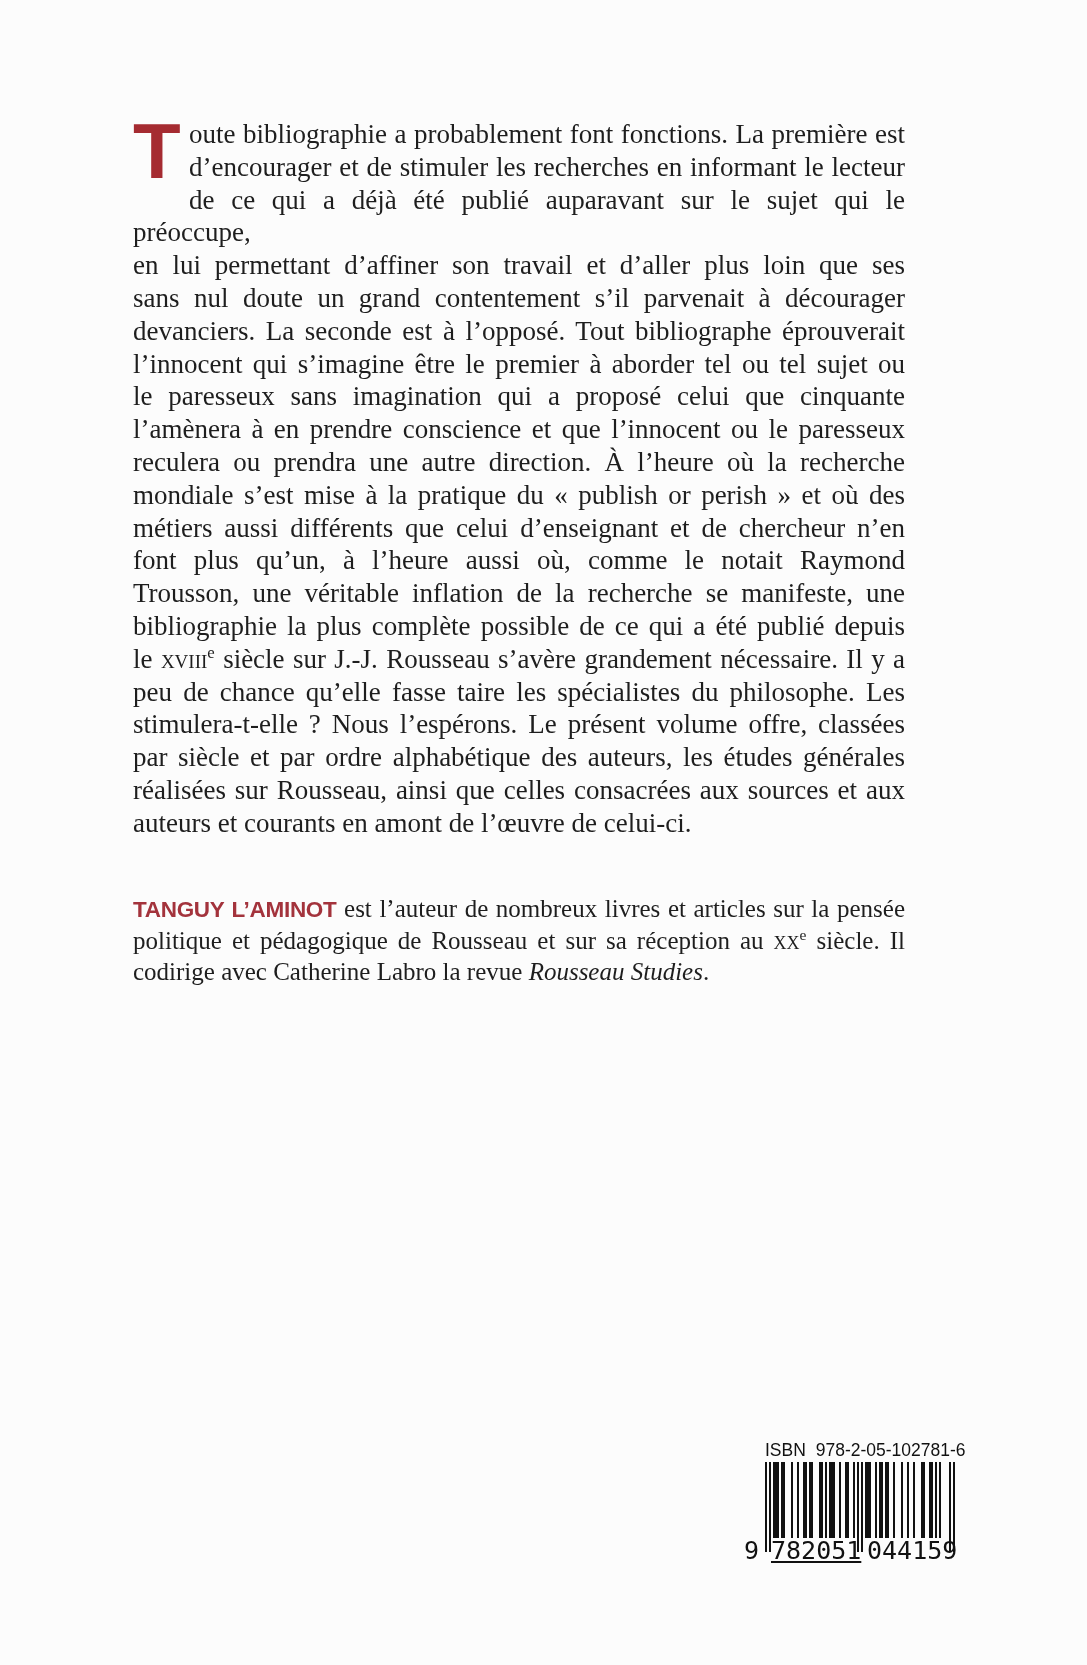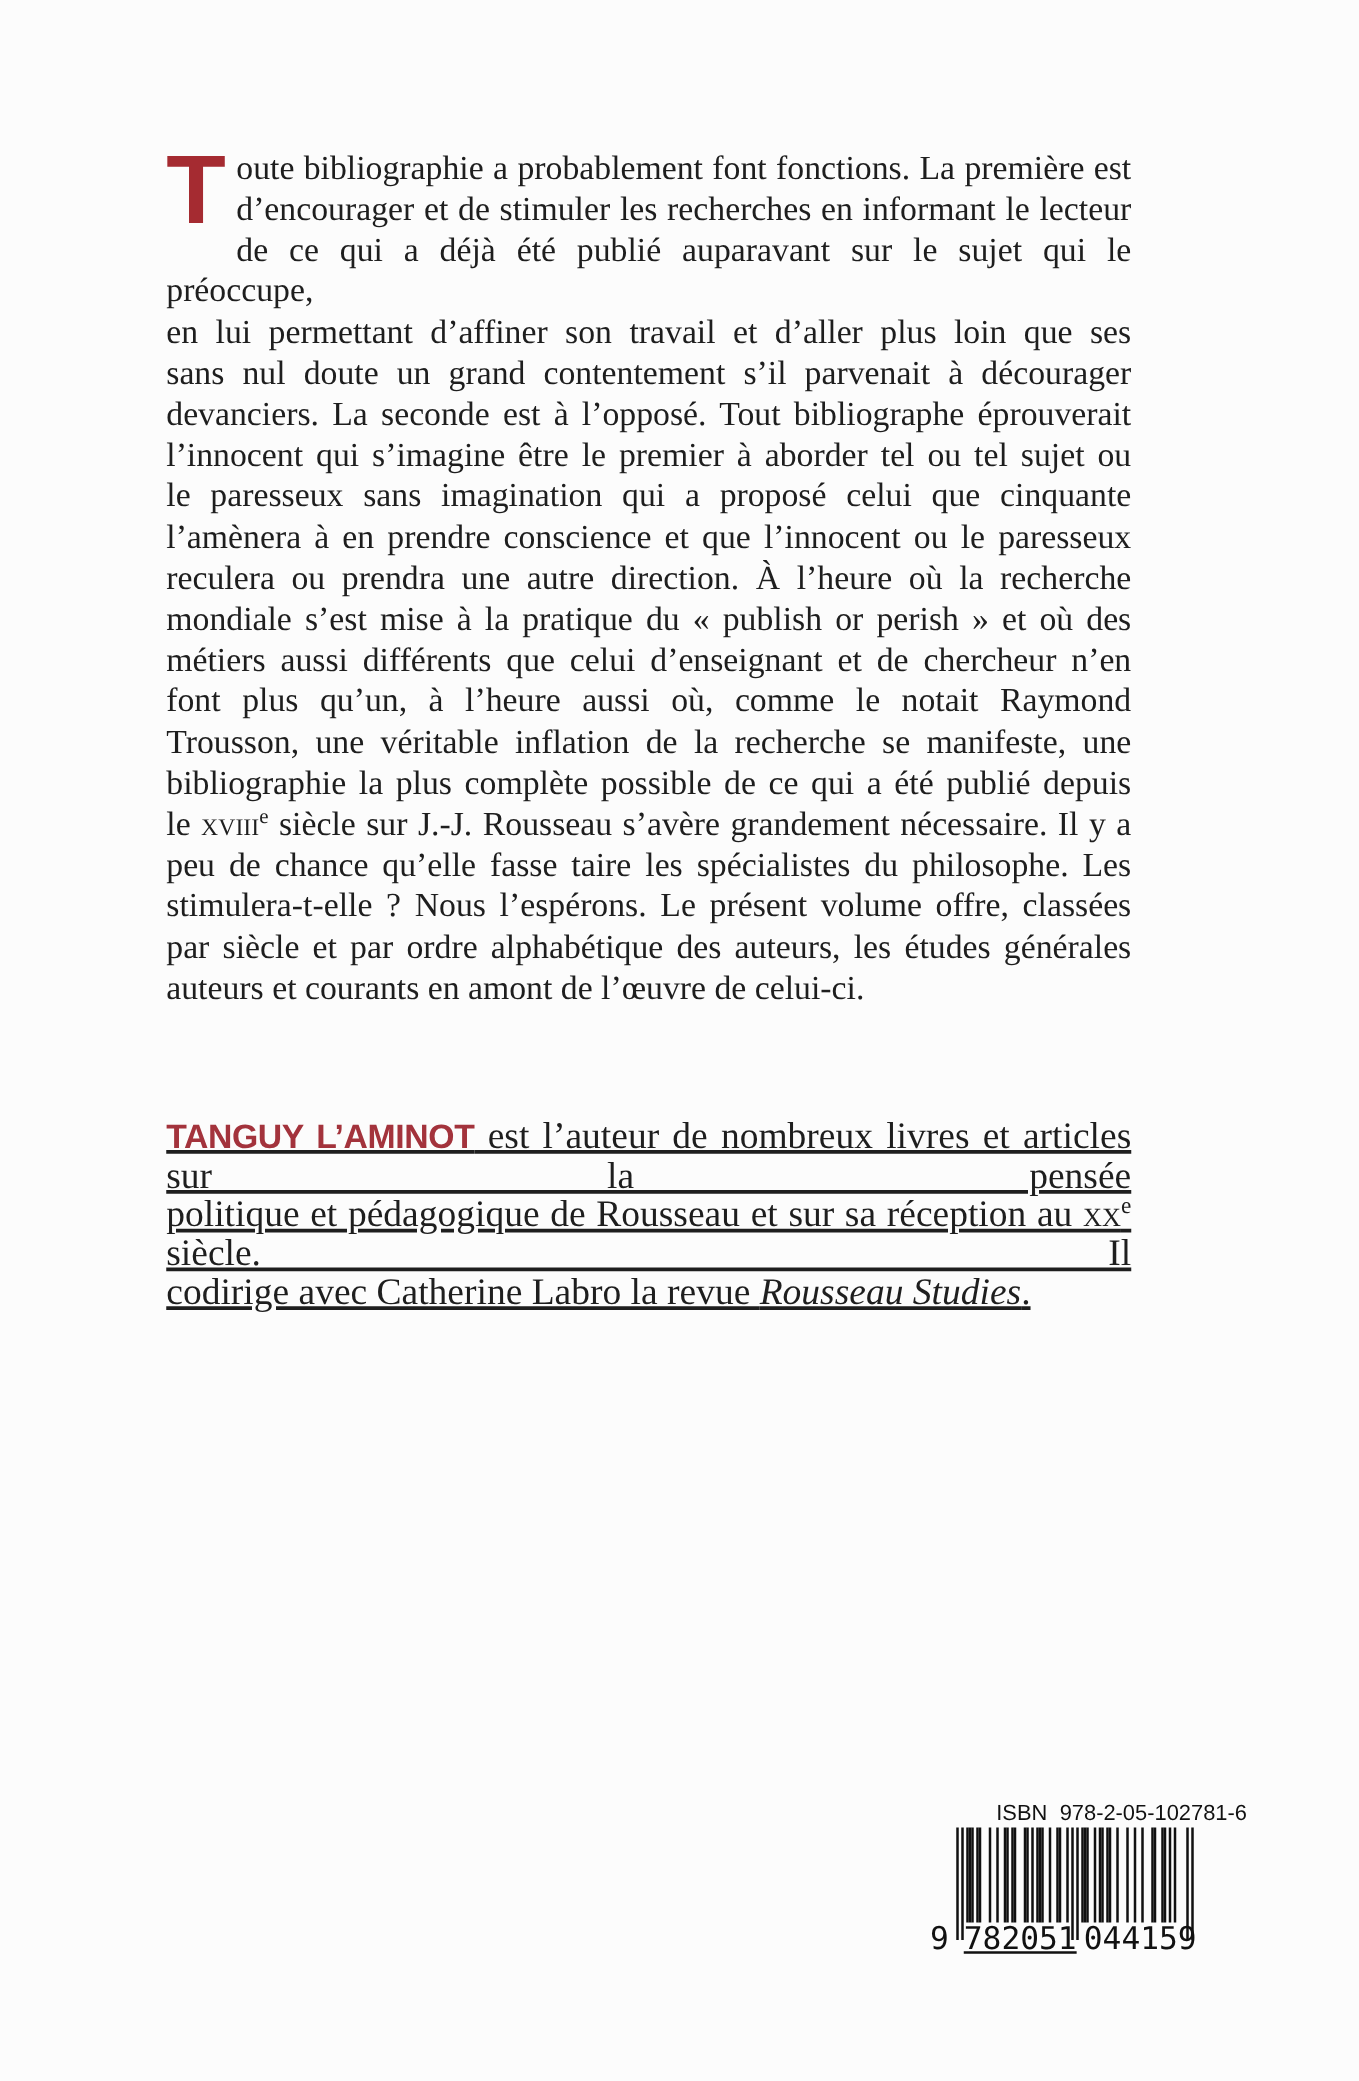--- a/index.html
+++ b/index.html
@@ -33,23 +33,22 @@
     text-align:justify;
     text-align-last:justify;
     white-space:normal;
   }
   .line:last-child{
     text-align-last:left;
   }
   .bio-block{
     position:absolute;
     left:133px;top:893px;width:772px;
-    font-size:30px;
+    font-size:25px;
     line-height:31px;
-    text-decoration:underline;
   }
   .sc{font-variant:small-caps;}
   .sup{vertical-align:super;font-size:0.62em;line-height:0;}
   .italic{font-style:italic;}
   .author-name{
     font-family:"Liberation Sans","DejaVu Sans",sans-serif;
     font-weight:700;
     font-size:0.9em;
     letter-spacing:-0.3px;
     color:#a3333c;
@@ -60,21 +59,20 @@
   }
   .isbn-label{
     position:absolute;
     left:21px;top:0;width:190px;
     text-align:center;
     font-family:"Liberation Sans","DejaVu Sans",sans-serif;
     font-size:17.5px;
     word-spacing:5px;
     color:#111;
     white-space:nowrap;
-    margin-left:32px;
   }
   .bars{
     position:absolute;
     left:21px;top:22px;width:190px;height:90px;
   }
   .bar{
     position:absolute;top:0;
     width:2px;height:76px;
     background:#111;
   }
@@ -111,20 +109,21 @@
         <div class="line">reculera ou prendra une autre direction. À l’heure où la recherche</div>
         <div class="line">mondiale s’est mise à la pratique du « publish or perish » et où des</div>
         <div class="line">métiers aussi différents que celui d’enseignant et de chercheur n’en</div>
         <div class="line">font plus qu’un, à l’heure aussi où, comme le notait Raymond</div>
         <div class="line">Trousson, une véritable inflation de la recherche se manifeste, une</div>
         <div class="line">bibliographie la plus complète possible de ce qui a été publié depuis</div>
         <div class="line"><span>le </span><span class="sc">xviii</span><span class="sup">e</span><span> siècle sur J.-J. Rousseau s’avère grandement nécessaire. Il y a</span></div>
         <div class="line">peu de chance qu’elle fasse taire les spécialistes du philosophe. Les</div>
         <div class="line">stimulera-t-elle ? Nous l’espérons. Le présent volume offre, classées</div>
         <div class="line">par siècle et par ordre alphabétique des auteurs, les études générales</div>
+        <div class="line">réalisées sur Rousseau, ainsi que celles consacrées aux sources et aux</div>
         <div class="line">auteurs et courants en amont de l’œuvre de celui-ci.</div>
       </div>
   </div>
 
   <div class="bio-block">
     <div>
         <div class="line"><span class="author-name">TANGUY L’AMINOT</span><span> est l’auteur de nombreux livres et articles sur la pensée</span></div>
         <div class="line"><span>politique et pédagogique de Rousseau et sur sa réception au </span><span class="sc">xx</span><span class="sup">e</span><span> siècle. Il</span></div>
         <div class="line"><span>codirige avec Catherine Labro la revue </span><span class="italic">Rousseau Studies</span><span>.</span></div>
       </div>

